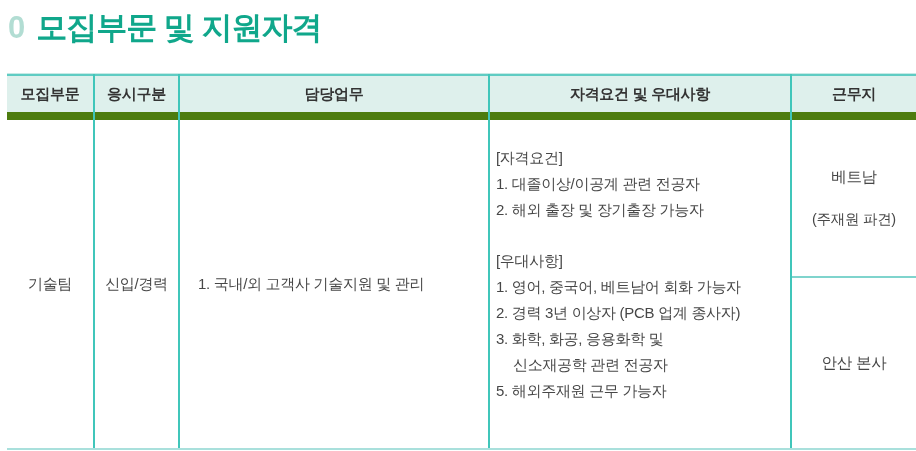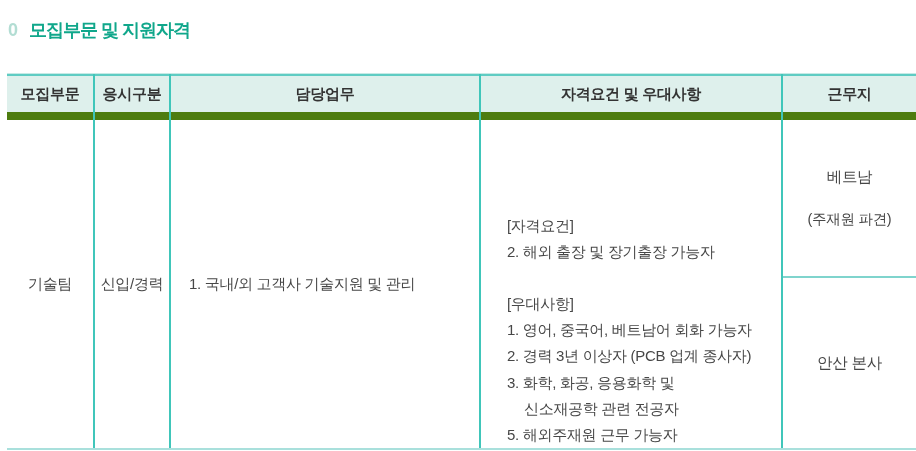--- a/index.html
+++ b/index.html
@@ -5,45 +5,45 @@
   * { margin: 0; padding: 0; box-sizing: border-box; }
   html, body {
     width: 916px; height: 451px;
     background: #ffffff;
     font-family: "Liberation Sans", sans-serif;
     position: relative;
     overflow: hidden;
   }
   .page-title {
     position: absolute;
-    top: 18px; left: 8px;
-    font-size: 18px;
+    top: 7px; left: 8px;
+    font-size: 31px;
     font-weight: 800;
     letter-spacing: -1px;
     color: #10a78b;
     white-space: nowrap;
   }
   .page-title .bullet {
     color: #b2ddd3;
     margin-right: 12px;
     font-weight: 800;
   }
   .recruit-table {
     position: absolute;
     top: 73px; left: 7px; right: 0; bottom: 1px;
     display: flex;
     border-top: 1px solid #c6eae6;
     border-bottom: 2px solid #a9e0dc;
     color: #474747;
   }
   .col { display: flex; flex-direction: column; }
   .col-division { width: 88px; }
-  .col-type     { width: 76px; text-align: center; }
+  .col-type     { width: 85px; text-align: center; }
   .col-duties   { width: 310px; }
-  .col-qual     { width: 302px; gap: 44px; }
+  .col-qual     { width: 302px; }
   .col-loc      { flex: 1; }
   .col:not(:last-child) { border-right: 2px solid #40c6ba; }
   .th {
     height: 46px;
     flex: 0 0 46px;
     background: #def0ec;
     border-top: 2px solid #5fccc3;
     border-bottom: 8px solid #4d7c0f;
     display: flex;
     align-items: center;
@@ -61,25 +61,24 @@
     font-size: 15px;
     letter-spacing: -0.3px;
     font-weight: 500;
   }
   .td-left {
     justify-content: flex-start;
     padding-left: 18px;
   }
   .td-qual {
     align-items: flex-start;
-    justify-content: space-between;
+    justify-content: flex-start;
     flex-direction: column;
-    padding: 25px 0 0 26px;
+    padding: 25px 0 0 6px;
     font-weight: 400;
-    margin-top: 24px;
   }
   .td-qual .line { line-height: 26px; white-space: nowrap; }
   .td-qual .gap { height: 25px; }
   .td-qual .indent { padding-left: 17px; }
   .loc-body { flex: 1; display: flex; flex-direction: column; }
   .loc-cell {
     display: flex;
     flex-direction: column;
     align-items: center;
     justify-content: center;
@@ -121,20 +120,21 @@
 
   <div class="col col-duties">
     <div class="th">담당업무</div>
     <div class="td td-left">1. 국내/외 고객사 기술지원 및 관리</div>
   </div>
 
   <div class="col col-qual">
     <div class="th">자격요건 및 우대사항</div>
     <div class="td td-qual">
       <div class="line">[자격요건]</div>
+      <div class="line">1. 대졸이상/이공계 관련 전공자</div>
       <div class="line">2. 해외 출장 및 장기출장 가능자</div>
       <div class="gap"></div>
       <div class="line">[우대사항]</div>
       <div class="line">1. 영어, 중국어, 베트남어 회화 가능자</div>
       <div class="line">2. 경력 3년 이상자 (PCB 업계 종사자)</div>
       <div class="line">3. 화학, 화공, 응용화학 및</div>
       <div class="line indent">신소재공학 관련 전공자</div>
       <div class="line">5. 해외주재원 근무 가능자</div>
     </div>
   </div>

